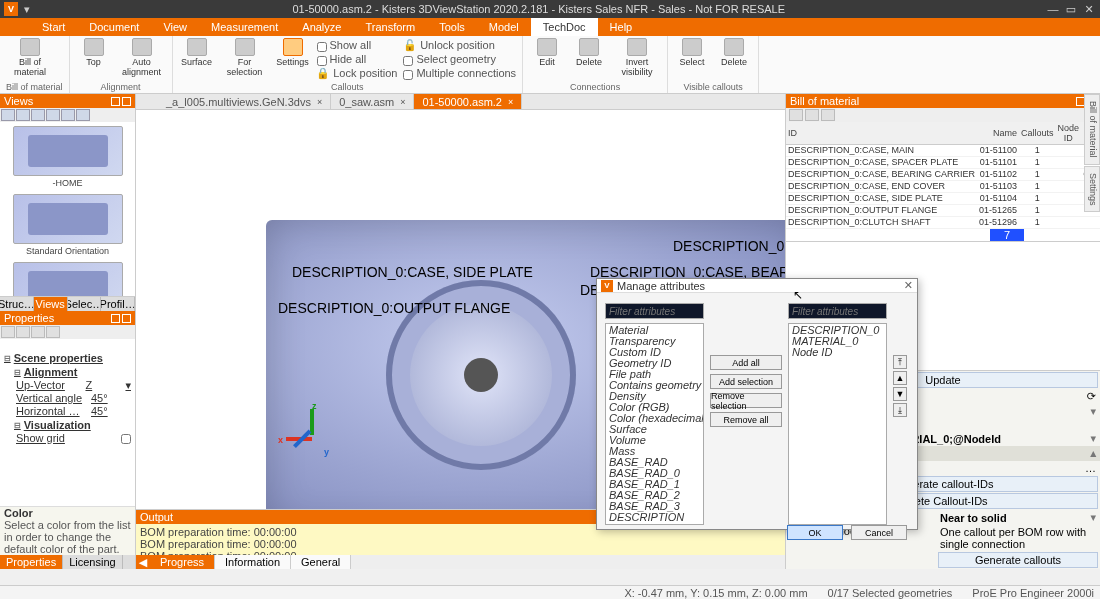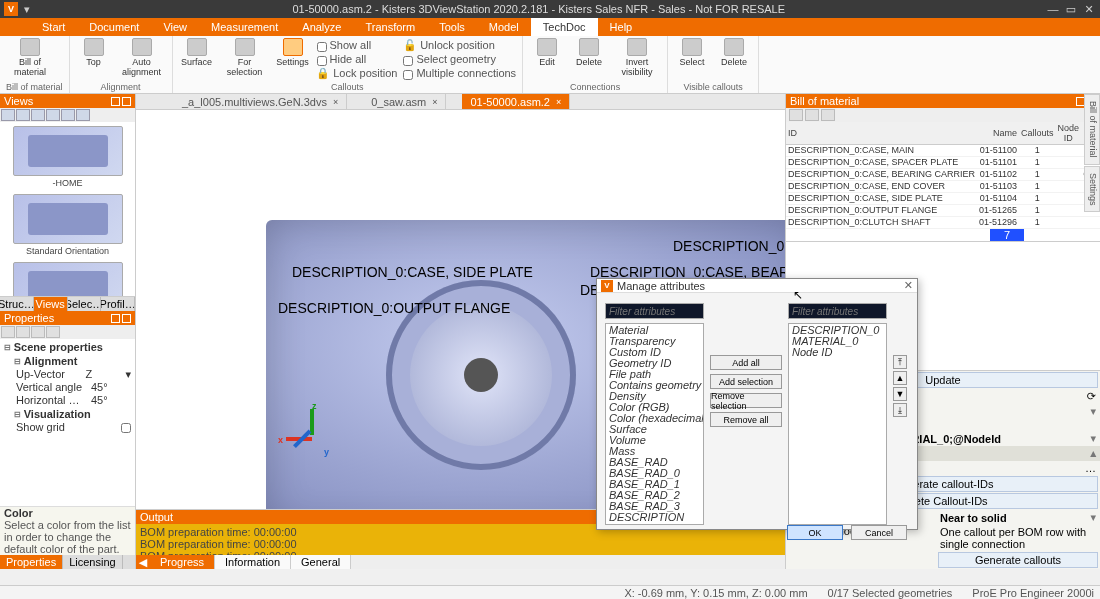--- a/index.html
+++ b/index.html
@@ -26,21 +26,21 @@
 .rbtn .ico { width:20px; height:18px; background:#ccc; border:1px solid #aaa; border-radius:2px; margin-bottom:2px;}
 .rbtn .txt { font-size:9px; text-align:center; line-height:1.1; color:#333; }
 .rbtn.wide { width:48px; }
 .rbtn.active .ico { background:#ffcc80; border-color:#ef6c00;}
 .chklist { display:flex; flex-direction:column; gap:0px; font-size:9px; color:#555; }
 .chklist label { display:flex; align-items:flex-end; gap:3px; white-space:nowrap; line-height:14px;}
 .chklist input { width:10px; height:10px; }
 
 
 .doctabs { height: 16px; background: #e8e8e8; border-bottom:1px solid #ccc; display:flex; align-items:stretch; font-size:10px; }
-.doctab { padding:0 8px; display:flex; align-items:center; gap:4px; border-right:1px solid #ccc; cursor:pointer; color:#555;margin-left:16px; }
+.doctab { padding:0 8px; display:flex; align-items:center; gap:4px; border-right:1px solid #ccc; cursor:pointer; color:#555; }
 .doctab.active { background:#ef6c00; color:#fff; }
 .doctab .x { font-size:9px; margin-left:2px; }
 
 
 .main { display:flex; height: calc(599px - 18px - 18px - 58px - 16px - 14px); }
 
 
 .leftcol { width:136px; display:flex; flex-direction:column; background:#f5f5f5; border-right:1px solid #ccc;}
 .panelhead { height:14px; background:#ef6c00; color:#fff; font-size:10px; display:flex; align-items:center; padding:0 4px; justify-content:space-between;}
 .panelhead .sq { display:flex; gap:2px;}
@@ -52,21 +52,21 @@
 .thumb .img { width:110px; height:50px; background:linear-gradient(135deg,#b8c0e8,#d0d8f0); border:1px solid #aaa; margin:2px auto; border-radius:2px; position:relative;}
 .thumb .img::after{content:"";position:absolute;inset:8px 14px;background:#8b96c8;border-radius:3px;}
 .thumb .cap { font-size:9px; color:#444;}
 .tab-strip { height:14px; display:flex; background:#ddd; font-size:9px;}
 .tab-strip .it{flex:1;border-right:1px solid #bbb;display:flex;align-items:center;justify-content:center;cursor:pointer;overflow:hidden;padding:0 2px;}
 .tab-strip .it.on{background:#ef6c00;color:#fff;}
 
 .props-body { flex:1; background:#fff; overflow:auto; font-size:9px; color:#333; }
 .props-tools { height:14px; display:flex; gap:1px; padding:1px; background:#eee;}
 .props-tools .t { width:14px; height:12px; background:#e0e0e0;border:1px solid #bbb;cursor:pointer;}
-.prop-section { padding:1px 4px;}
+.prop-section { padding:12px 4px;text-decoration:underline;}
 .prop-head { font-weight:bold; display:flex; align-items:center; gap:3px; padding:1px 0;}
 .prop-head::before{content:"⊟";font-size:8px;color:#777;}
 .prop-row { display:flex; align-items:center; padding:0 0 0 12px; line-height:13px;}
 .prop-row .k{flex:1;white-space:nowrap;overflow:hidden;}
 .prop-row .v{width:40px;text-align:left;}
 .prop-row input[type=checkbox]{width:10px;height:10px;}
 .hint { background:#f6f6ee; border-top:1px solid #ddd; padding:0 4px; font-size:9px; color:#555;}
 .hint b{color:#333;}
 .bottom-tabs { height:14px; display:flex; background:#ddd;font-size:9px;}
 .bottom-tabs .bt{padding:0 6px;display:flex;align-items:center;border-right:1px solid #bbb;cursor:pointer;}
@@ -82,21 +82,21 @@
   background:radial-gradient(circle,#e0e4f8,#8892c0);box-shadow:inset 0 0 0 6px #707aa8, inset 0 0 0 24px #a8b0d8;}
 .model::after{content:"";position:absolute;left:198px;top:138px;width:34px;height:34px;border-radius:50%;background:#555;}
 .callout-text{position:absolute;font-size:14px;font-weight:400;color:#000;font-family:Arial;white-space:nowrap;}
 .triad{position:absolute;left:150px;bottom:50px;width:50px;height:50px;}
 .triad .z{position:absolute;left:24px;top:0;width:4px;height:26px;background:#1a9b1a;}
 .triad .x{position:absolute;left:0;top:28px;width:26px;height:4px;background:#d32;}
 .triad .y{position:absolute;left:22px;top:22px;width:4px;height:22px;background:#26c;transform:rotate(45deg);transform-origin:top;}
 .triad span{position:absolute;font-size:9px;font-weight:bold;}
 
 .outputpanel { height:60px; border-top:1px solid #ccc; display:flex; flex-direction:column;}
-.outputbody { flex:1; background:#eab308; font-size:9px; color:#444; padding:2px 4px; overflow:auto;}
+.outputbody { flex:1; background:#fef9c3; font-size:9px; color:#444; padding:2px 4px; overflow:auto;}
 .outtabs { height:14px; display:flex; background:#eee; font-size:9px; align-items:stretch;}
 .outtabs .arr{width:14px;display:flex;align-items:center;justify-content:center;background:#ef6c00;color:#fff;cursor:pointer;}
 .outtabs .ot{padding:0 10px;display:flex;align-items:center;border-right:1px solid #ccc;cursor:pointer;background:#fafafa;}
 .outtabs .ot.on{background:#ef6c00;color:#fff;}
 
 
 .rightcol { width:315px; display:flex; flex-direction:column; background:#f8f8f8; border-left:1px solid #ccc;}
 .bomtools{height:14px;display:flex;gap:2px;padding:1px 3px;background:#eee;}
 .bomtools .t{width:14px;height:12px;background:#e0e0e0;border:1px solid #bbb;cursor:pointer;}
 .bomtable{background:#fff;font-size:9px;color:#333;border-bottom:1px solid #ccc;}
@@ -559,21 +559,21 @@
   </div>
 </div>
 
 <div class="edge-tabs">
   <div class="et">Bill of material</div>
   <div class="et">Settings</div>
 </div>
 
 <div class="statusbar">
   <span class="sp"></span>
-  <span>X: -0.69 mm, Y: 0.15 mm, Z: 0.00 mm</span>
+  <span>X: -0.47 mm, Y: 0.15 mm, Z: 0.00 mm</span>
   <span>0/17 Selected geometries</span>
   <span>ProE Pro Engineer 2000i</span>
 </div>
 
 <div class="dialog">
   <div class="dlg-title">
     <div class="ico">V</div>
     <span>Manage attributes</span>
     <span class="x">✕</span>
   </div>

